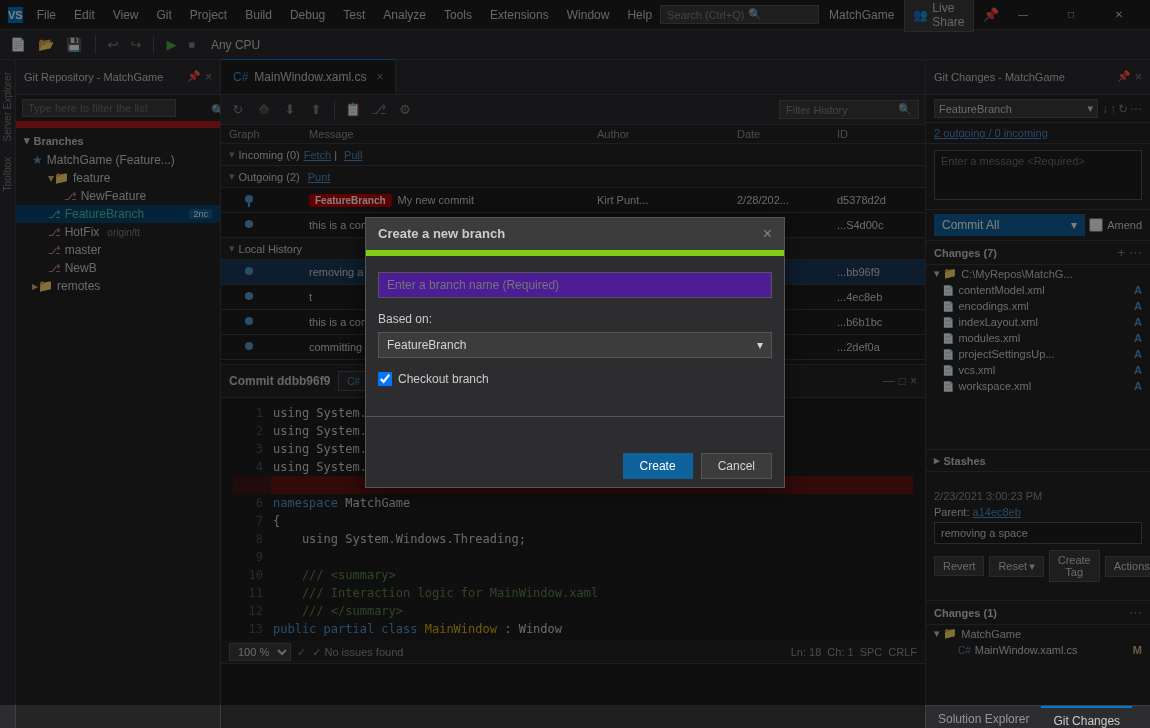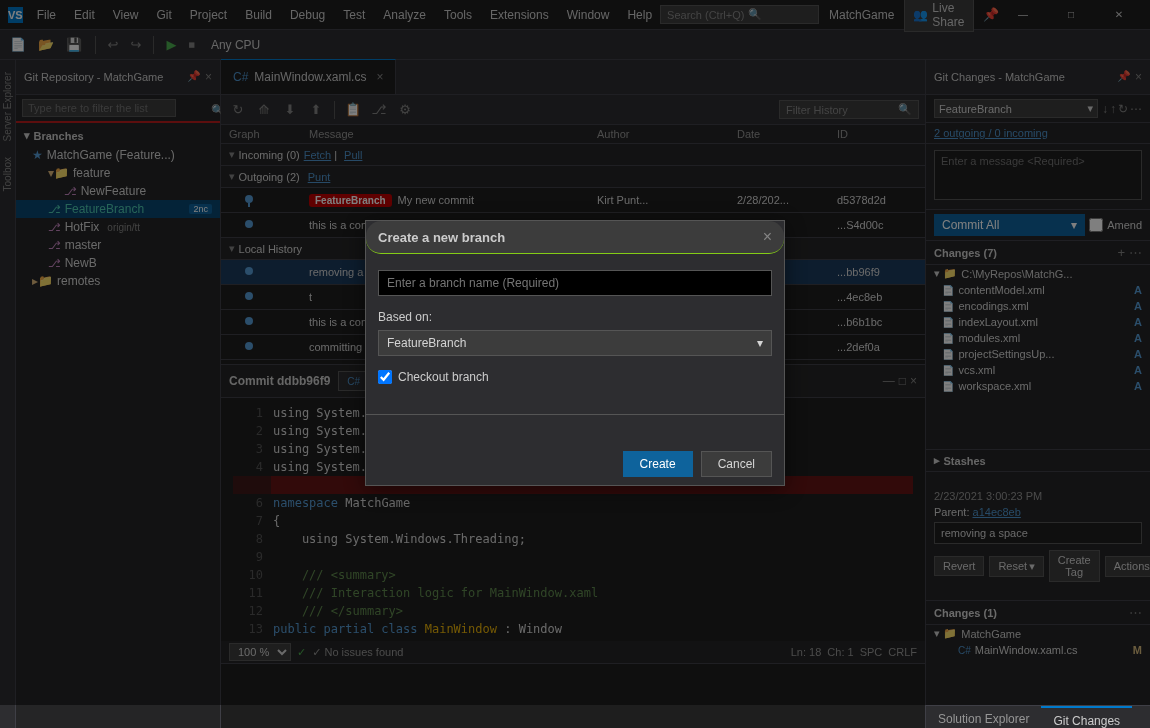--- a/index.html
+++ b/index.html
@@ -102,21 +102,21 @@
       font-size: 11px;
     }
     .panel-tab-icons {
       display: flex; gap: 4px;
     }
 
     .filter-bar {
       display: flex;
       align-items: flex-end;
       padding: 4px 6px;
-      border-bottom: 2px solid #b91c1c;
+      border-bottom: 7px solid #b91c1c;
       gap: 31px;
     }
     .filter-input {
       flex: 1;
       background: #3c3c3c;
       border: 1px solid #555;
       color: #d4d4d4;
       padding: 2px 5px;
       font-size: 11px;
     }
@@ -535,26 +535,25 @@
       z-index: 100;
     }
     .dialog {
       background: #2d2d30;
       border: 1px solid #555;
       width: 420px;
       box-shadow: 0 4px 20px rgba(0,0,0,0.5);
     }
     .dialog-header {
       display: flex;
-      align-items: flex-end;
+      align-items: flex-start;
       justify-content: space-between;
       padding: 8px 12px;
       background: #3c3c3c;
-      border-bottom: 1px solid #84cc16;
-      border-radius: 15px;
+      border-bottom: 6px solid #84cc16;
     }
     .dialog-title {
       font-size: 13px;
       color: #cccccc;
       font-weight: bold;
     }
     .dialog-close {
       cursor: pointer;
       color: #858585;
       font-size: 16px;
@@ -563,21 +562,21 @@
     .dialog-body {
       padding: 16px 12px;
     }
     .dialog-label {
       font-size: 12px;
       color: #cccccc;
       margin-bottom: 6px;
     }
     .dialog-input {
       width: 100%;
-      background: #000000;
+      background: #4c1d95;
       border: 1px solid #555;
       color: #888;
       padding: 5px 8px;
       font-size: 12px;
       margin-bottom: 14px;
     }
     .dialog-select-label {
       font-size: 12px;
       color: #cccccc;
       margin-bottom: 6px;

